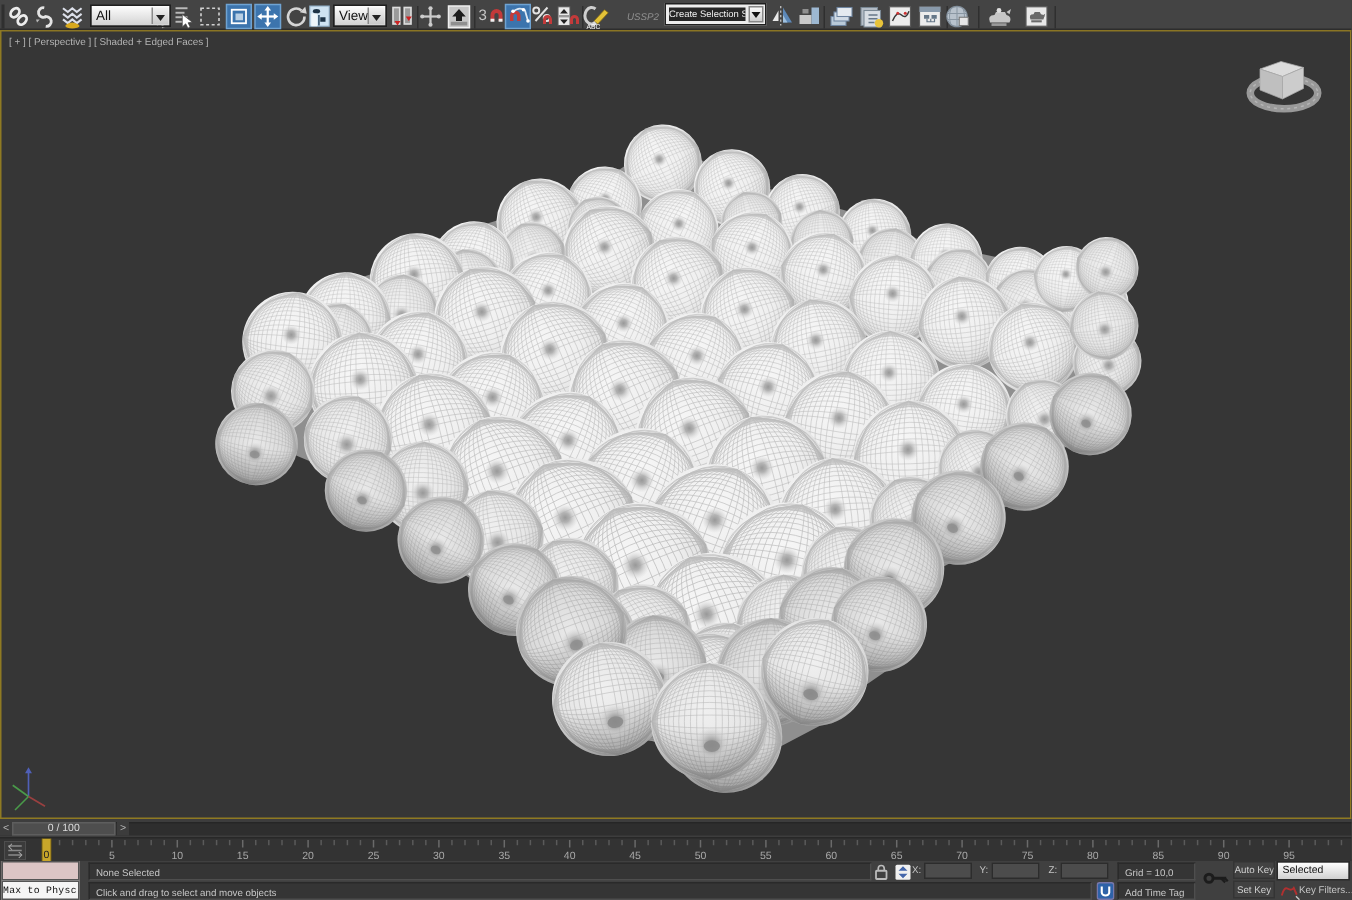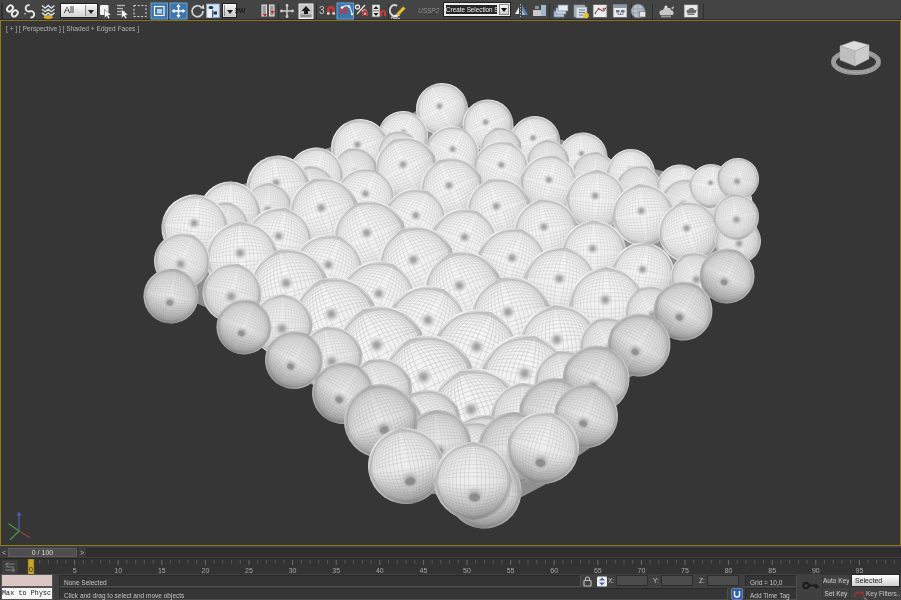--- a/index.html
+++ b/index.html
@@ -131,22 +131,22 @@
       <rect x="372.5" y="8" width="7" height="1.6" fill="#999"></rect>
     </g>
     <path d="M380 11 a3 3 0 0 1 6 0 l0 3 h-2 v-3 a1 1 0 0 0 -2 0 l0 3 h-2 z" fill="#c33a3a"></path>
     <rect x="388" y="2" width="1" height="15" fill="#2f2f2f"></rect>
     <path d="M397 4 a4.5 5.5 0 1 0 0 9" fill="none" stroke="#cfcfcf" stroke-width="2"></path>
     <path d="M396 12 L403 4.5 L405.5 6.5 L398.5 14 z" fill="#e3c238" stroke="#8a6e10" stroke-width="0.5"></path>
     <path d="M396 12 l-1.3 3.5 3.6 -1.2 z" fill="#ddd"></path>
     <text x="391" y="17" font-size="4.5" fill="#fff" font-family="Liberation Sans">ABC</text>
     <text x="418" y="11" font-size="6.5" font-style="italic" fill="#8f8f8f" font-family="Liberation Sans">USSP2</text>
   </svg>
-  <div class="combo" style="left:60px; width:38px;">All<span class="arr"></span></div>
-  <div class="combo" style="left:222px; width:15px;">View<span class="arr"></span></div>
+  <div class="combo" style="left:60px; width:54px;">All<span class="arr"></span></div>
+  <div class="combo" style="left:222px; width:36px;">View<span class="arr"></span></div>
   <div class="abs" style="left:443px; top:2px; width:68px; height:15px; background:#ececec; border:1px solid #1f1f1f;">
     <div class="abs" style="left:2px; top:2px; width:51px; height:9px; background:#262626; color:#f0f0f0; font-size:6.3px; line-height:9px; overflow:hidden; white-space:nowrap; font-stretch:condensed;">Create Selection Se</div>
     <div class="abs" style="left:55px; top:1px; width:10px; height:11px; background:linear-gradient(#fafafa,#cccccc); border:1px solid #888;"></div>
     <div class="abs" style="left:57px; top:5px; width:0; height:0; border:3px solid transparent; border-top:4px solid #111;"></div>
   </div>
   <svg class="ticon" style="left:512px" width="389" height="18" viewBox="0 0 389 18">
     <g transform="translate(2,0)">
       <path d="M1 12 L5 5 L5 12 z" fill="#e8e8e8"></path>
       <path d="M14 13 L8 3 L8 13 z" fill="#5d88b8"></path>
       <path d="M11 13 L8 8 L8 13 z" fill="#9fc0dd"></path>

